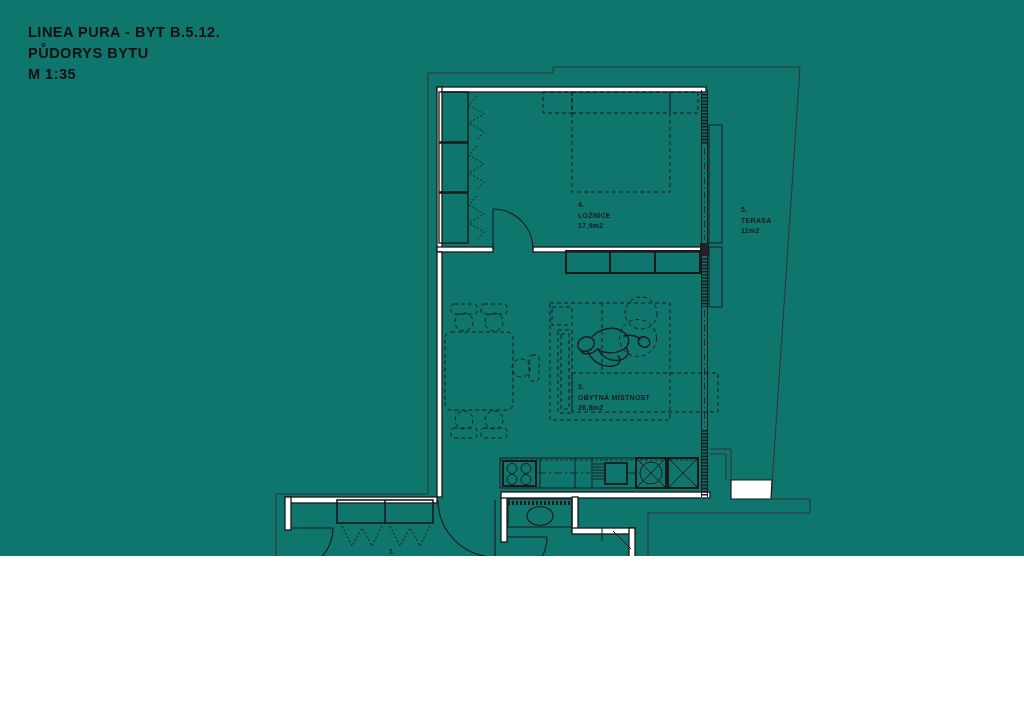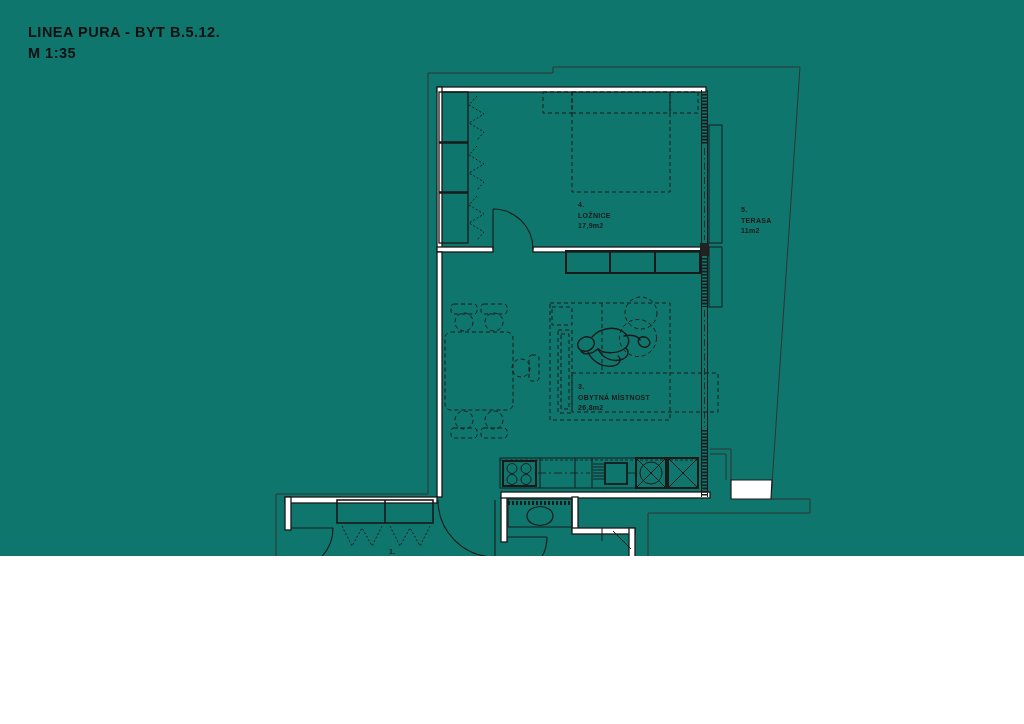--- a/index.html
+++ b/index.html
@@ -12,20 +12,21 @@
   .room-lbl{font-size:7px;font-weight:bold;letter-spacing:.3px;}
   .tiny-lbl{font-size:3.4px;font-weight:bold;}
 </style>
 </head>
 <body>
 
 <div id="canvas">
 
   <div id="title-block">
     <div class="t-line">LINEA PURA - BYT B.5.12.</div>
+    <div class="t-line">PŮDORYS BYTU</div>
     <div class="t-line">M 1:35</div>
   </div>
 
   <svg width="1024" height="724" viewBox="0 0 1024 724">
 
     <g stroke="#333" stroke-width="1" fill="none">
       <path d="M 428,73 H 553 V 67 H 800 L 771,499 H 810 V 513 H 648 V 670 H 636 V 665 H 630 V 670 H 623 V 643 H 264 V 620 H 276 V 494 H 428 Z"></path>
 
       <polyline points="710,449 731,449 731,480"></polyline>
       <polyline points="710,454 726,454 726,480"></polyline>

